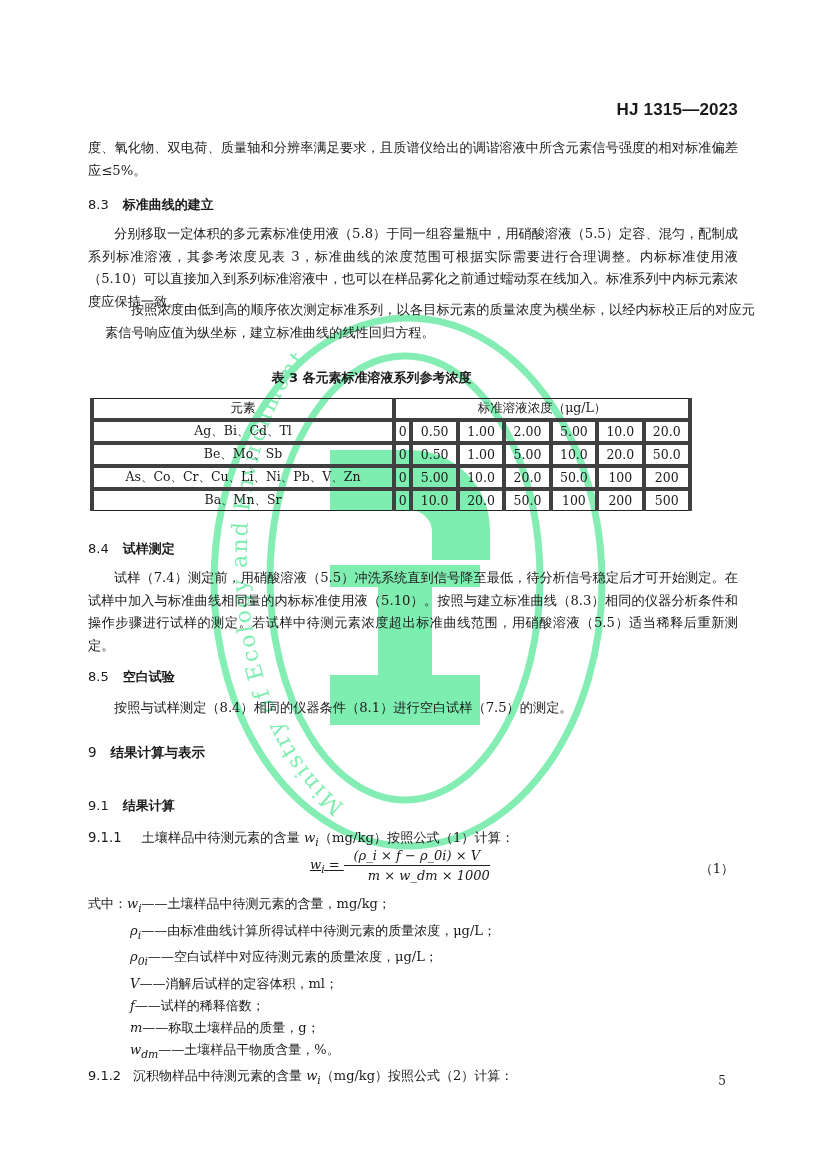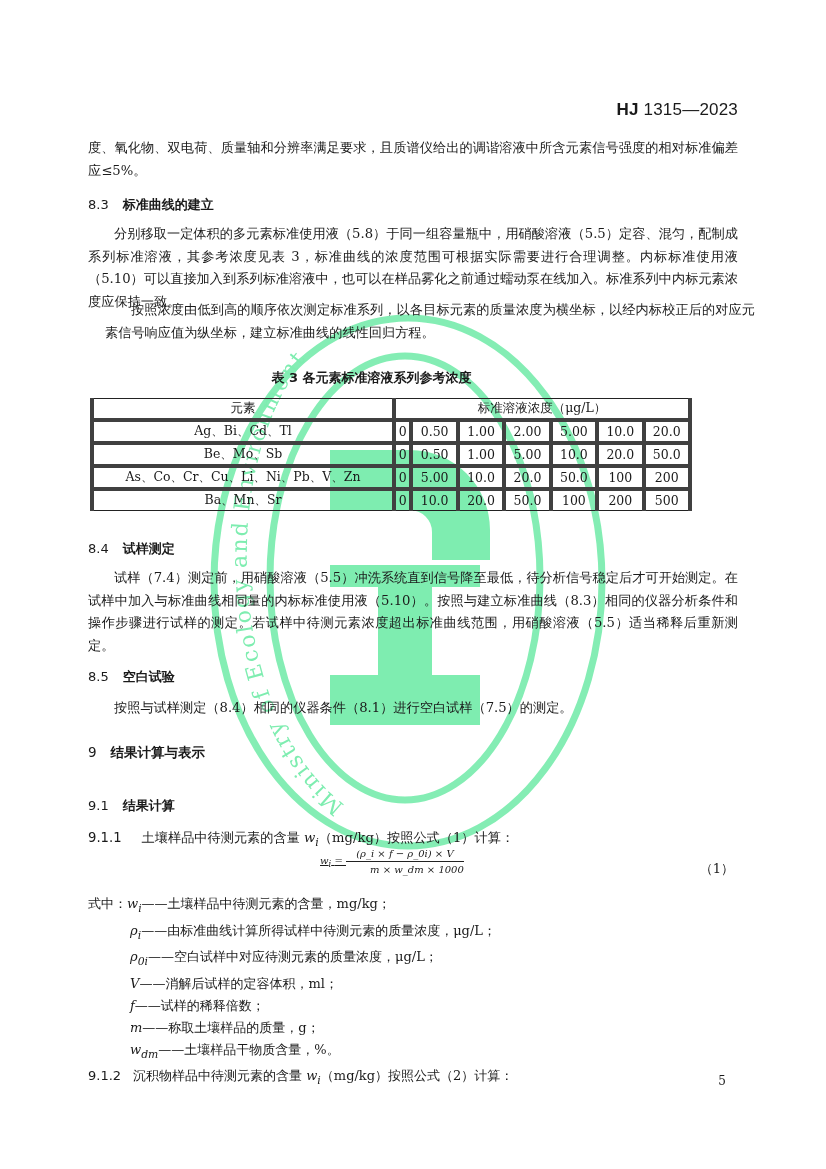--- a/index.html
+++ b/index.html
@@ -1,36 +1,36 @@
 <!DOCTYPE html>
 <html><head>
 <meta charset="utf-8">
 <style>
   html, body { margin: 0; padding: 0; background: #ffffff; }
   body { width: 826px; height: 1169px; position: relative; overflow: hidden;
          font-family: "DejaVu Serif", "Liberation Serif", serif; color: #1a1a1a; }
   .page { position: absolute; left: 0; top: 0; width: 826px; height: 1169px; }
   .std-code { position: absolute; right: 88px; top: 100px; font-family: "Liberation Sans", sans-serif;
               font-size: 17px; font-weight: bold; letter-spacing: 0.2px; }
-  .std-code .num { font-weight: normal; margin-top: 40px; }
+  .std-code .num { font-weight: bold; margin-top: 40px; }
   .p { position: absolute; left: 88px; width: 650px; font-size: 13.2px; line-height: 22.5px;
        text-align: justify; text-justify: inter-character; }
   .indent { text-indent: 26px; }
   .h { position: absolute; left: 88px; font-family: "DejaVu Sans", "Liberation Sans", sans-serif;
        font-size: 13px; font-weight: bold; }
   .h .no { display: inline-block; margin-right: 14px; font-weight: normal; }
   .caption { position: absolute; left: 0; width: 743px; text-align: center; top: 369px;
              font-family: "DejaVu Sans", sans-serif; font-size: 13px; font-weight: bold; }
   table.ref { position: absolute; left: 90px; top: 398px; width: 602px; border-collapse: collapse;
               font-size: 12.5px; }
   table.ref td { border: 4px solid #404040; height: 19px; padding: 0; text-align: center; }
   table.ref tr:first-child td { border-top: 1.6px solid #222; }
   table.ref tr:last-child td { border-bottom: 1.6px solid #222; }
   table.ref td.elem { width: 298px; }
-  .formula { position: absolute; left: 320px; top: 848px; font-size: 10px; font-style: italic; text-decoration: underline; }
+  .formula { position: absolute; left: 310px; top: 848px; font-size: 13px; font-style: italic; text-decoration: underline; }
   .frac { display: inline-block; vertical-align: middle; text-align: center; }
   .frac .num { display: block; padding: 0 4px 2px; border-bottom: 1px solid #222; }
   .frac .den { display: block; padding-top: 2px; margin-left: 24px; }
   .eqno { position: absolute; right: 92px; top: 860px; font-size: 13px; }
   .defs { position: absolute; left: 88px; top: 893px; font-size: 13px; line-height: 22px; }
   .defs .row { white-space: nowrap; }
   .defs .sub { padding-left: 42px; }
   .sym { font-style: italic; }
   .pagenum { position: absolute; right: 100px; top: 1074px; font-size: 12px; }
   .wm { position: absolute; left: 0; top: 0; width: 826px; height: 1169px; pointer-events: none; }

